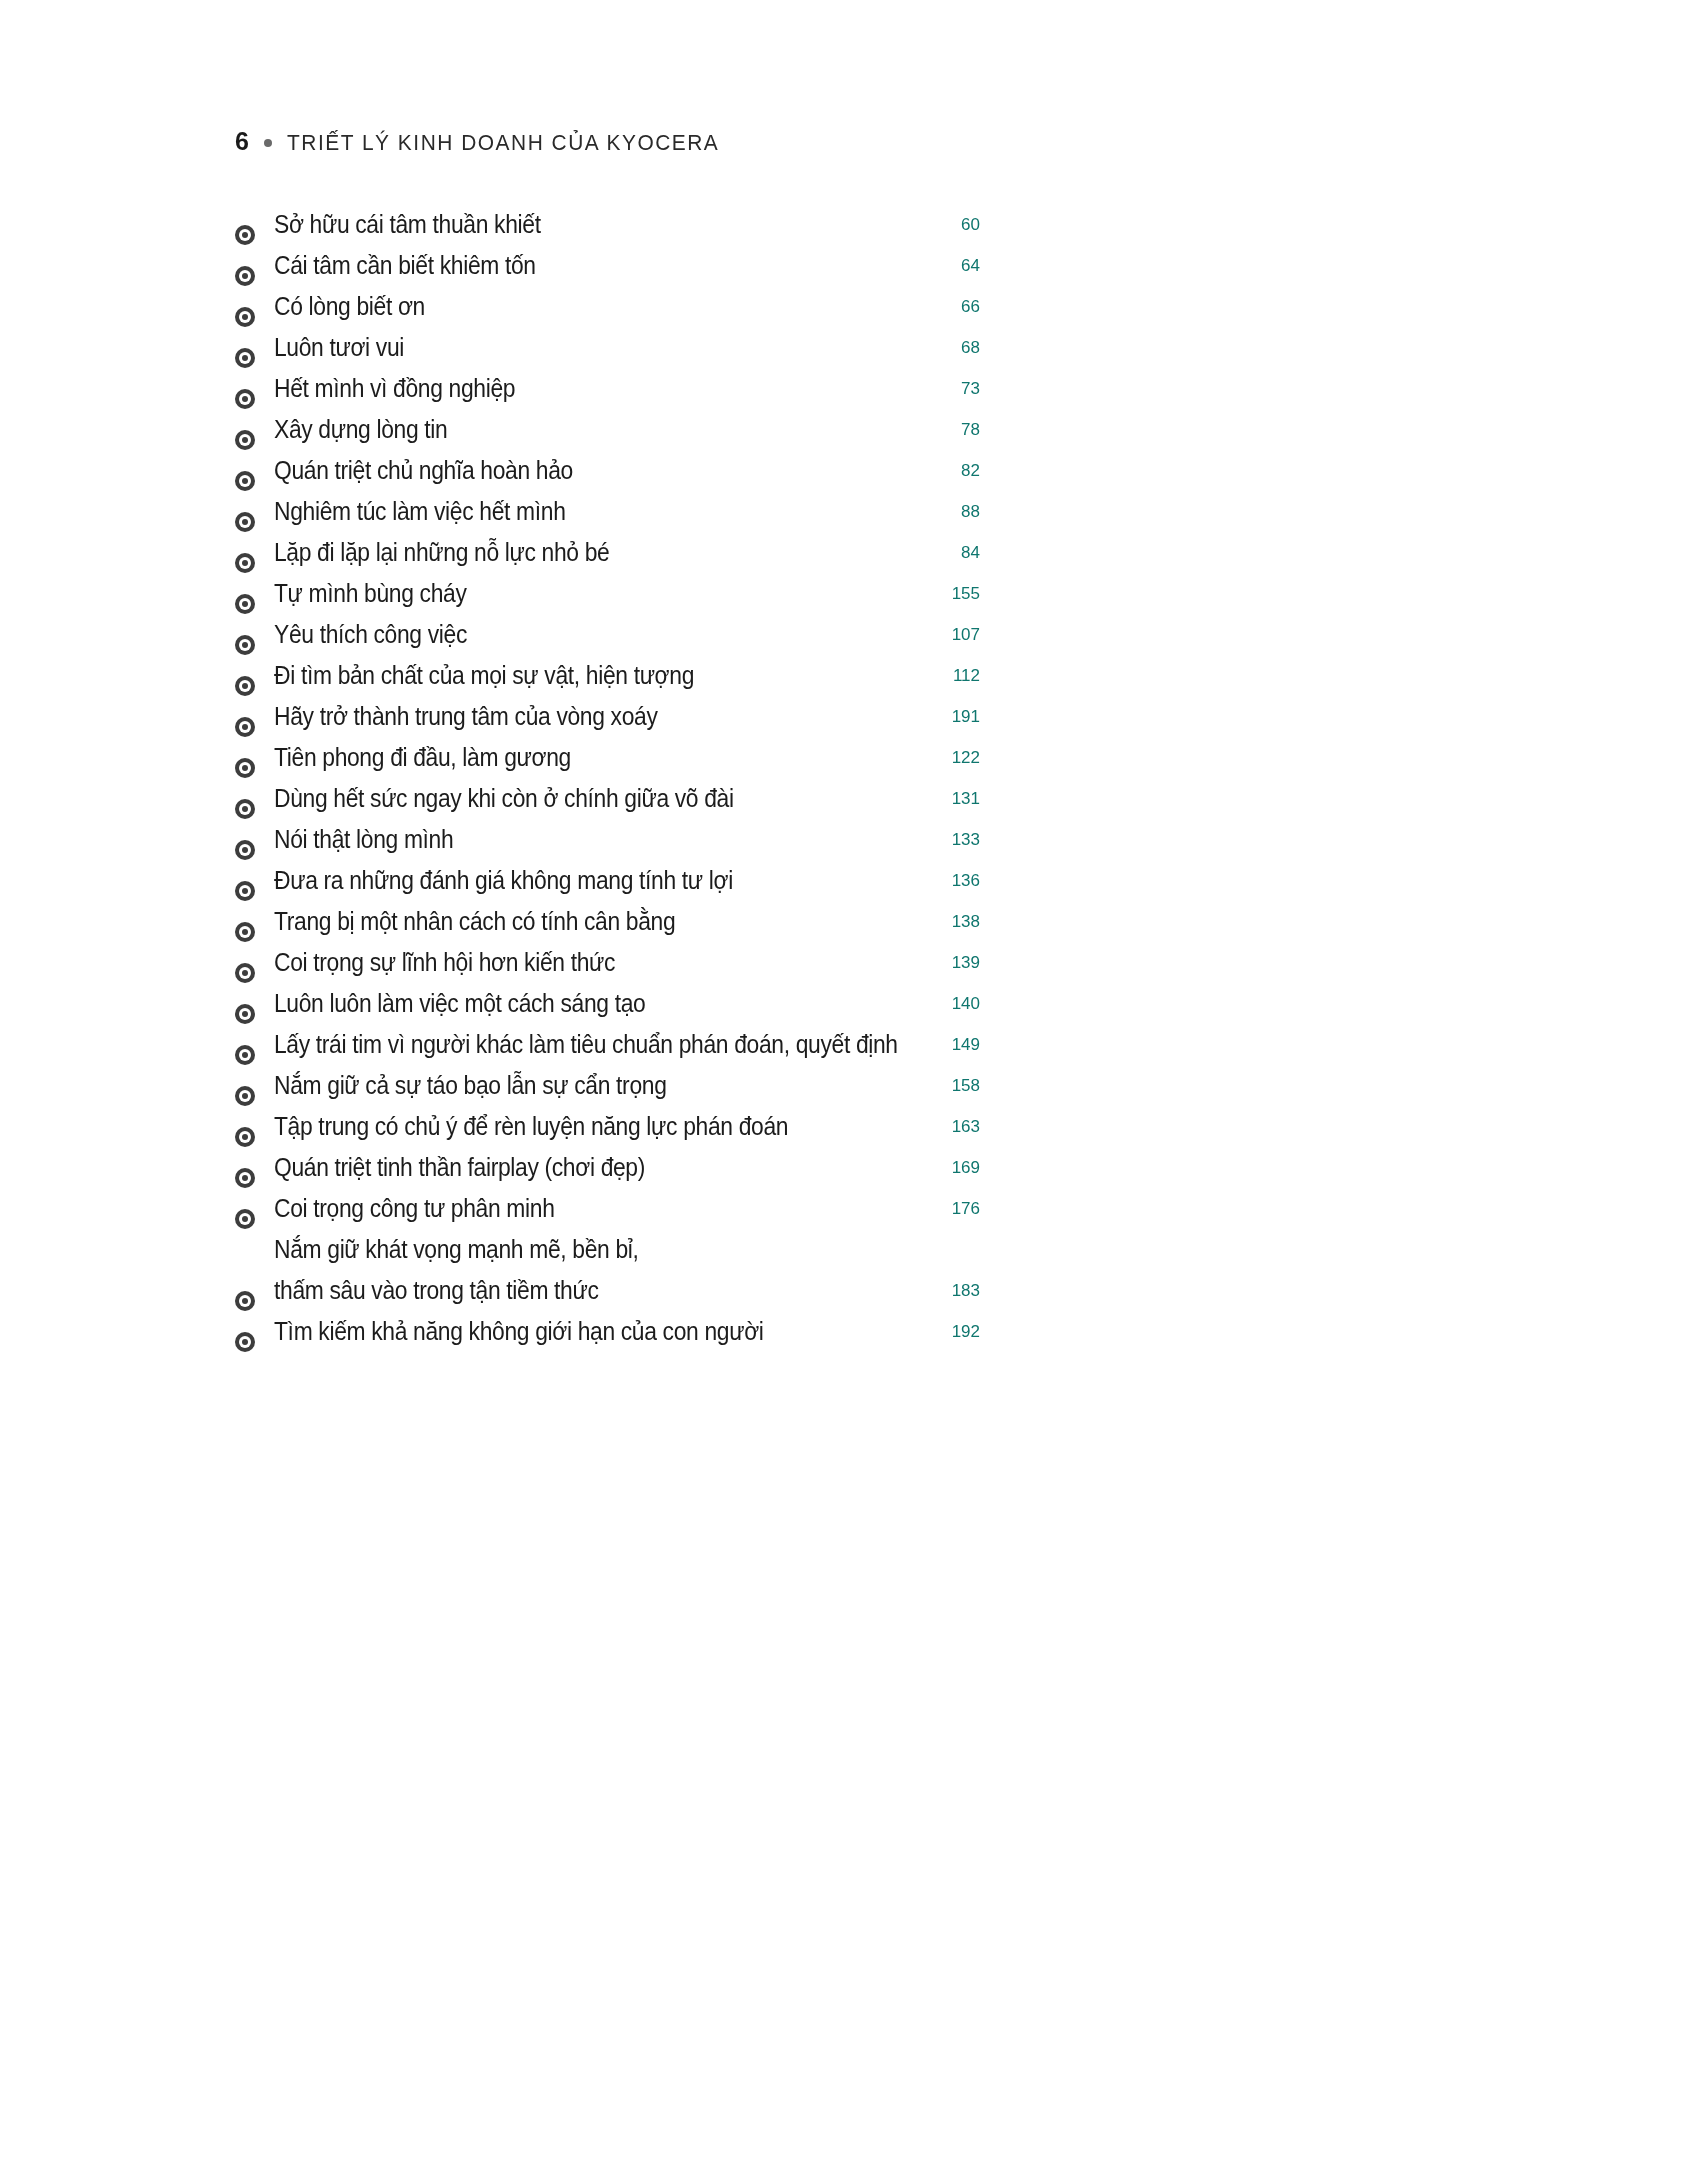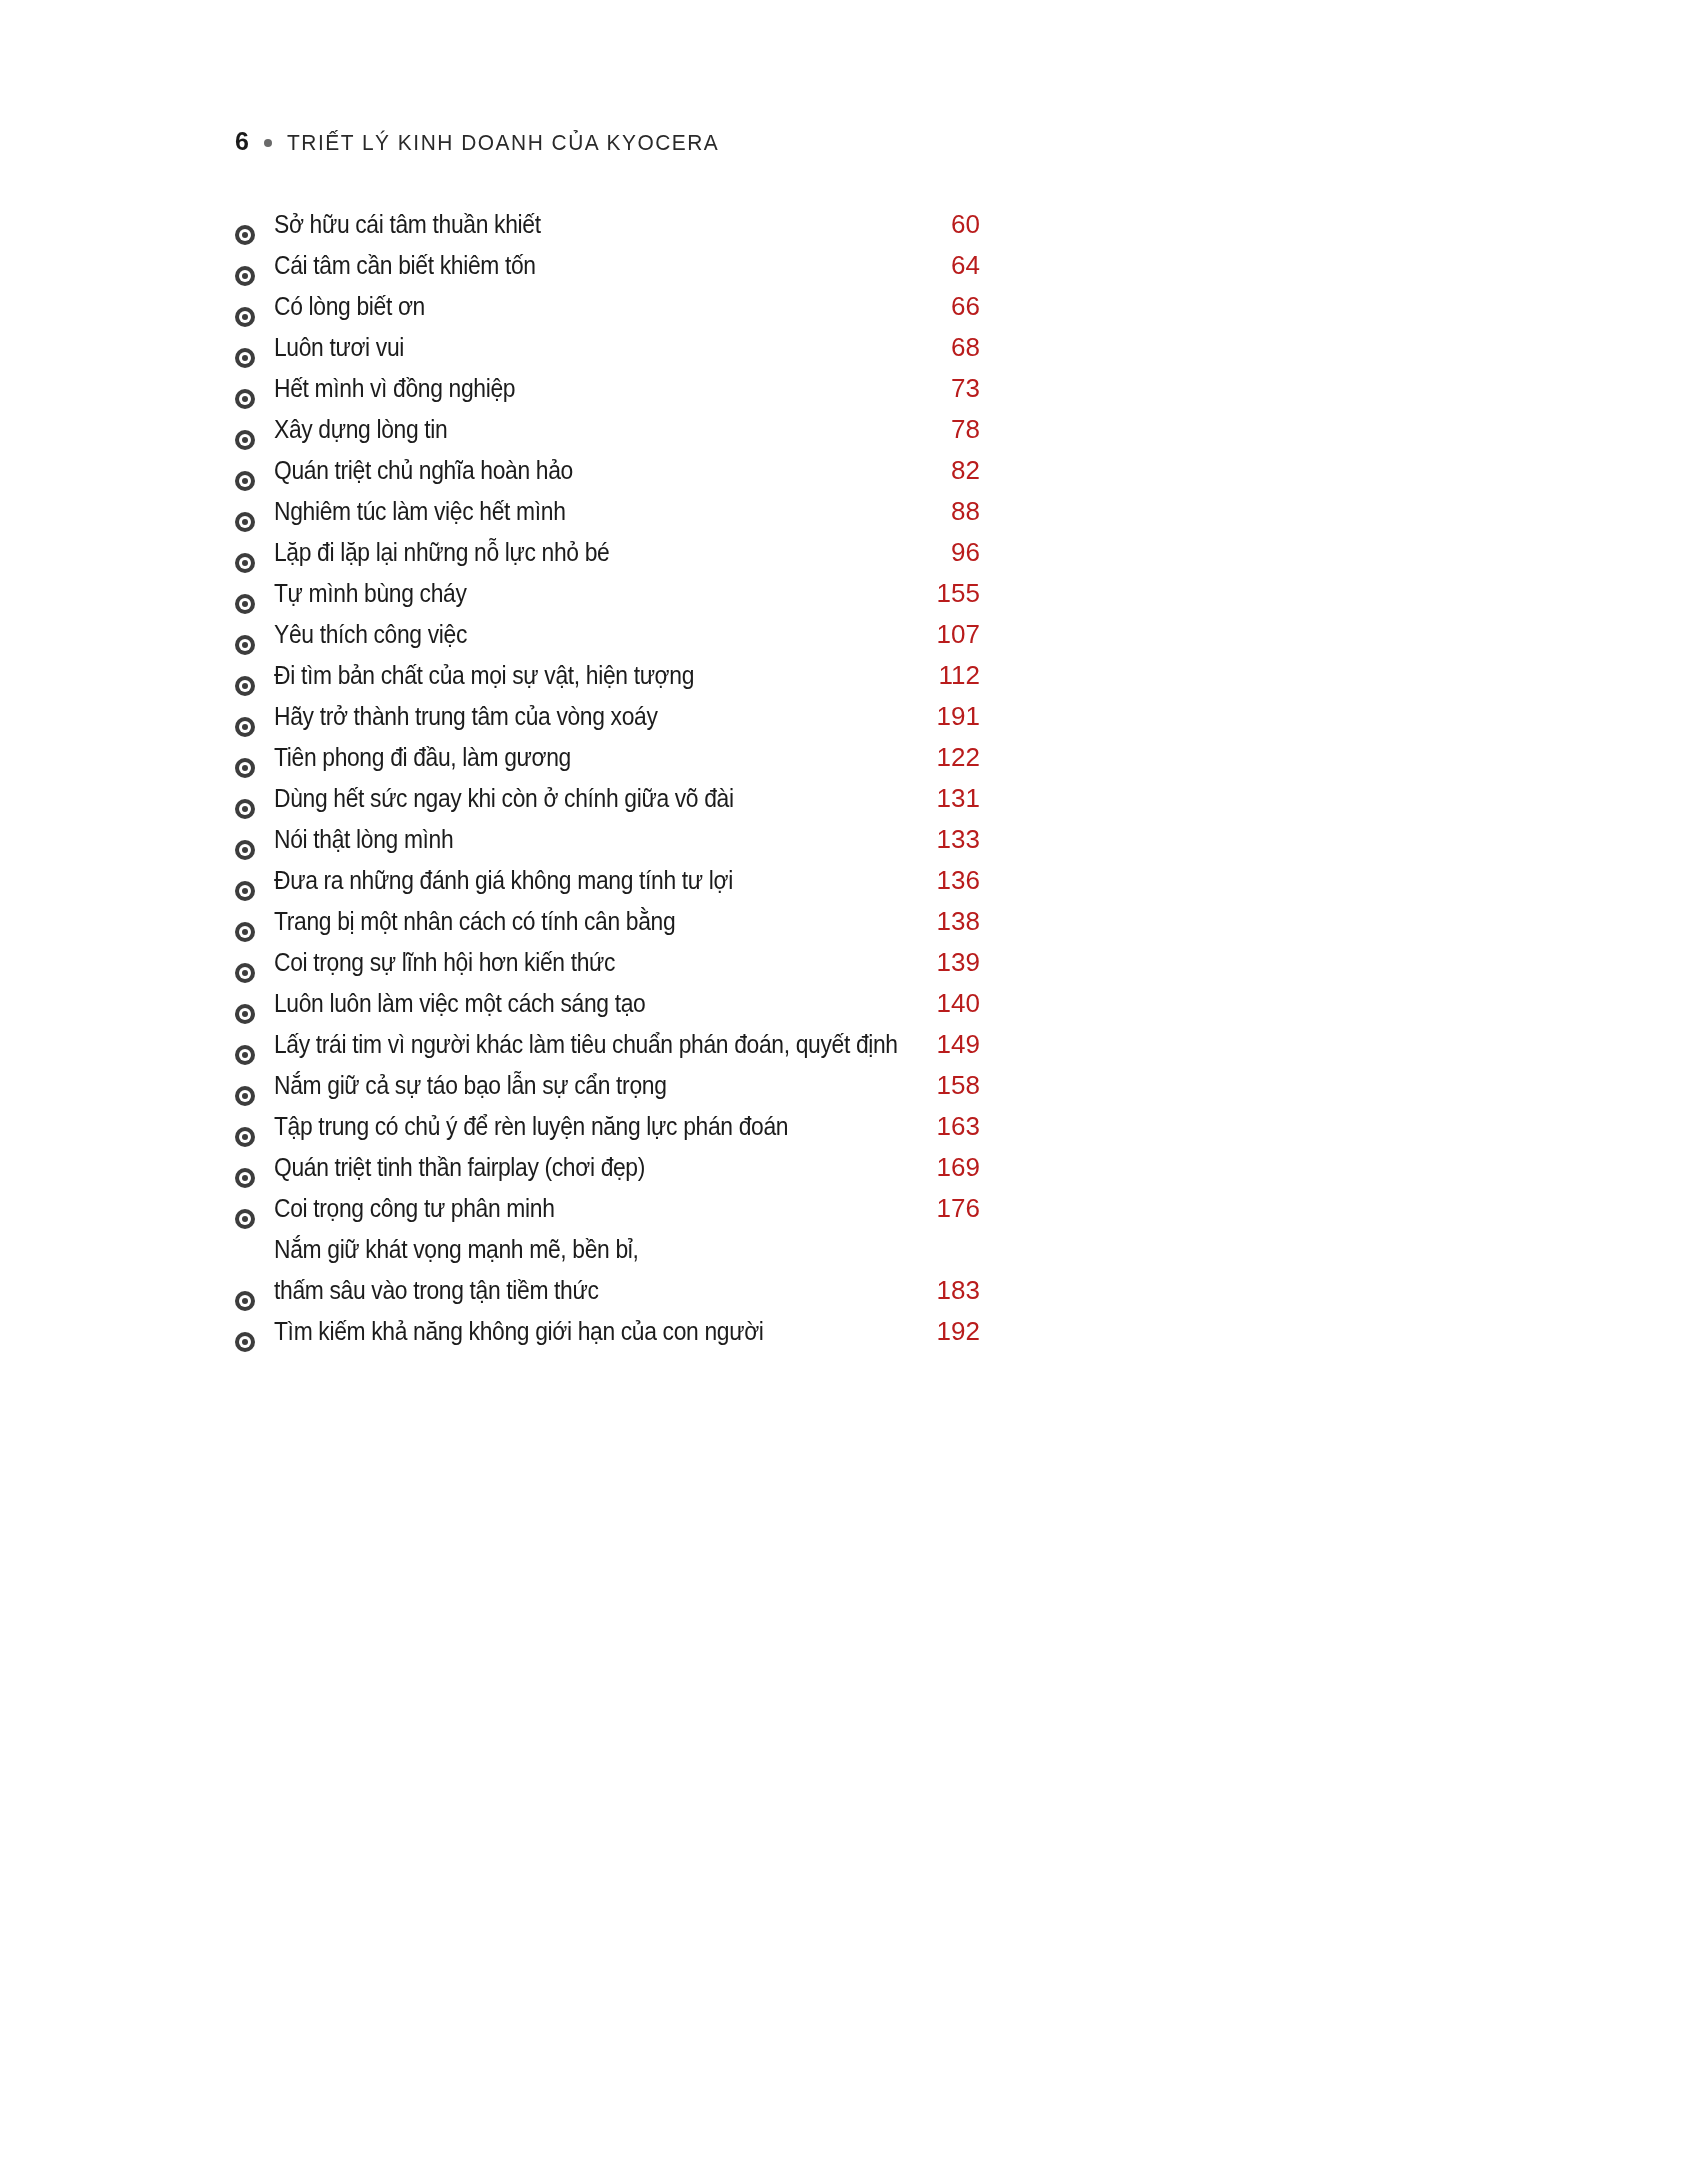--- a/index.html
+++ b/index.html
@@ -95,23 +95,23 @@
     line-height: 41px;
     letter-spacing: -0.4px;
     color: #1c1c1c;
     white-space: nowrap;
     transform: scaleX(0.88);
     transform-origin: left center;
   }
   .pagenum {
     flex: 0 0 auto;
     align-self: flex-end;
-    font-size: 26px;
+    font-size: 17px;
     line-height: 41px;
-    color: #b91c1c;
+    color: #0f766e;
     text-align: right;
     min-width: 44px;
   }
 </style>
 </head>
 <body>
 
 <div class="page">
 
   <div class="header">
@@ -175,21 +175,21 @@
     <div class="titles">
       <div class="title-line">Nghiêm túc làm việc hết mình</div>
     </div>
     <div class="pagenum">88</div>
   </div>
       <div class="row">
     <span class="bullet"></span>
     <div class="titles">
       <div class="title-line">Lặp đi lặp lại những nỗ lực nhỏ bé</div>
     </div>
-    <div class="pagenum">96</div>
+    <div class="pagenum">84</div>
   </div>
       <div class="row">
     <span class="bullet"></span>
     <div class="titles">
       <div class="title-line">Tự mình bùng cháy</div>
     </div>
     <div class="pagenum">155</div>
   </div>
       <div class="row">
     <span class="bullet"></span>

